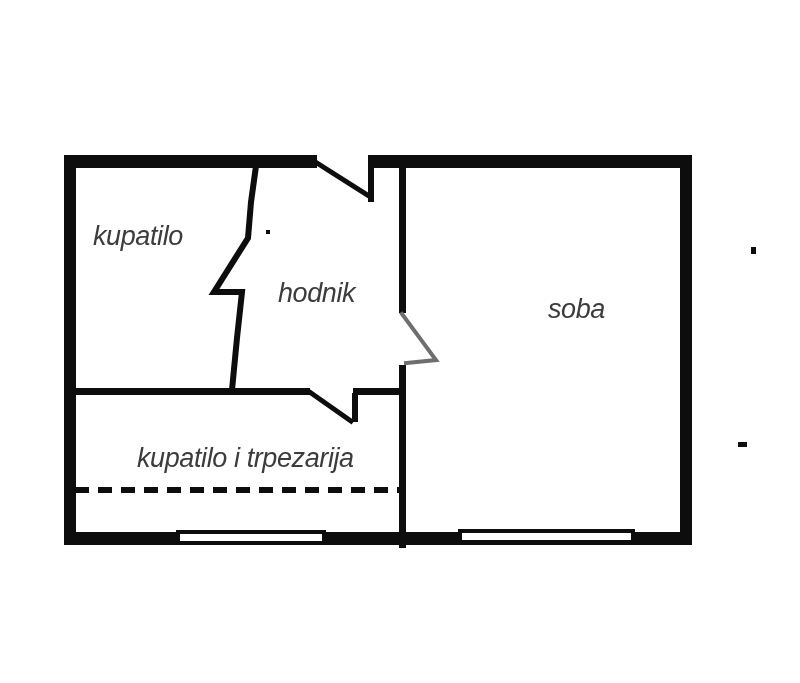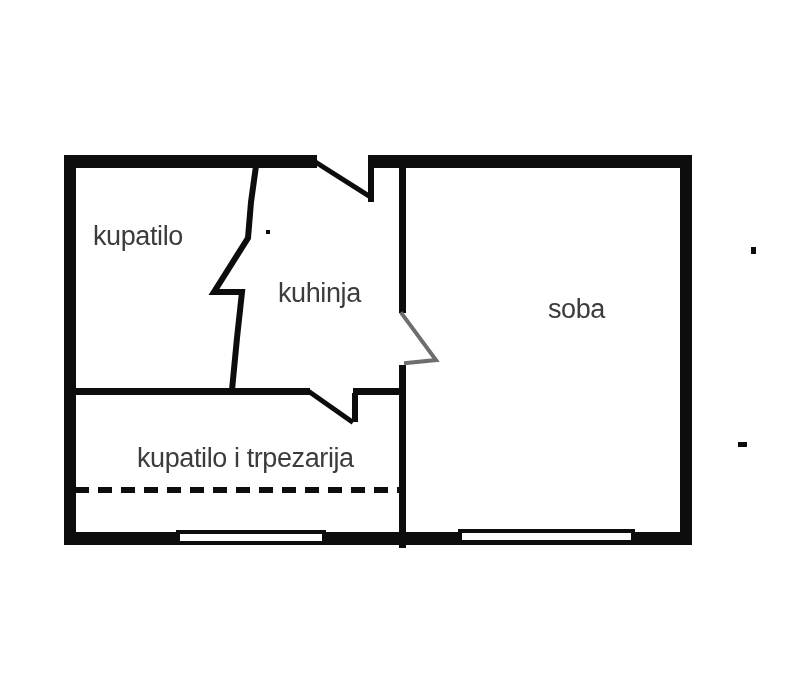--- a/index.html
+++ b/index.html
@@ -28,20 +28,21 @@
   .window-glass{fill:var(--background-color);stroke:var(--wall-color);stroke-width:4;}
   .dashed{stroke:var(--wall-color);stroke-width:6;stroke-dasharray:14 9;fill:none;}
   .mark{fill:var(--wall-color);}
   .room-label{
     position:absolute;
     color:var(--label-color);
     font-size:27px;
     letter-spacing:-0.4px;
     white-space:nowrap;
     line-height:1;
+    font-style:italic;
   }
   .label-kupatilo{left:93px;top:223px;}
   .label-hodnik{left:278px;top:280px;}
   .label-soba{left:507px;top:296px;margin-left:41px;}
   .label-kuhinja{left:137px;top:445px;}
 </style>
 </head>
 <body>
 
 <div class="plan-canvas">
@@ -74,16 +75,16 @@
 
     <rect class="window-glass" x="178" y="532" width="146" height="11"></rect>
     <rect class="window-glass" x="460" y="531" width="173" height="11"></rect>
 
     <rect class="mark" x="266" y="230" width="4" height="4"></rect>
     <rect class="mark" x="751" y="247" width="5" height="7"></rect>
     <rect class="mark" x="738" y="442" width="9" height="5"></rect>
   </svg>
 
   <div class="room-label label-kupatilo">kupatilo</div>
-  <div class="room-label label-hodnik">kuhinja</div>
+  <div class="room-label label-hodnik">hodnik</div>
   <div class="room-label label-soba">soba</div>
   <div class="room-label label-kuhinja">kupatilo i trpezarija</div>
 </div>
 
 </body></html>

